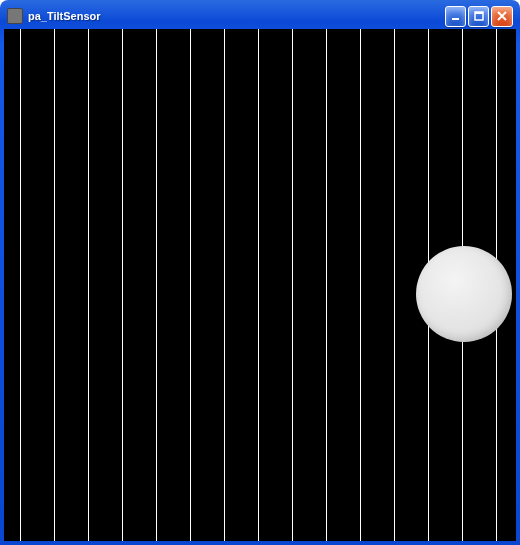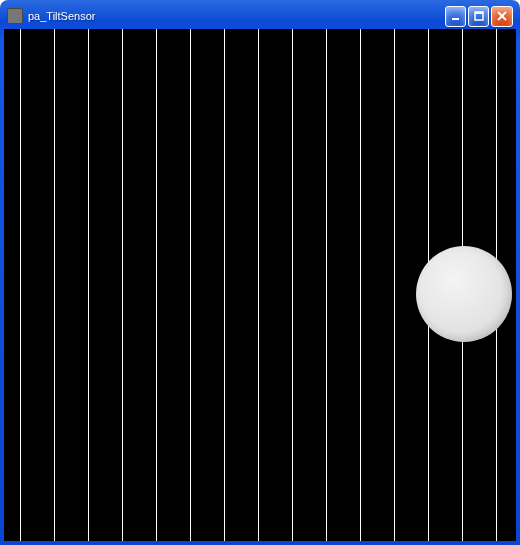--- a/index.html
+++ b/index.html
@@ -31,21 +31,21 @@
   .app-icon {
     width: 16px;
     height: 16px;
     margin-right: 5px;
     background: #777;
     border: 1px solid #444;
     border-radius: 2px;
   }
   .title-text {
     flex: 1;
-    font-weight: normal;
+    font-weight: bold;
     white-space: nowrap;
     overflow: hidden;
   }
   .win-buttons {
     display: flex;
     gap: 2px;
     margin-right: 2px;
   }
   .win-btn {
     width: 21px;

